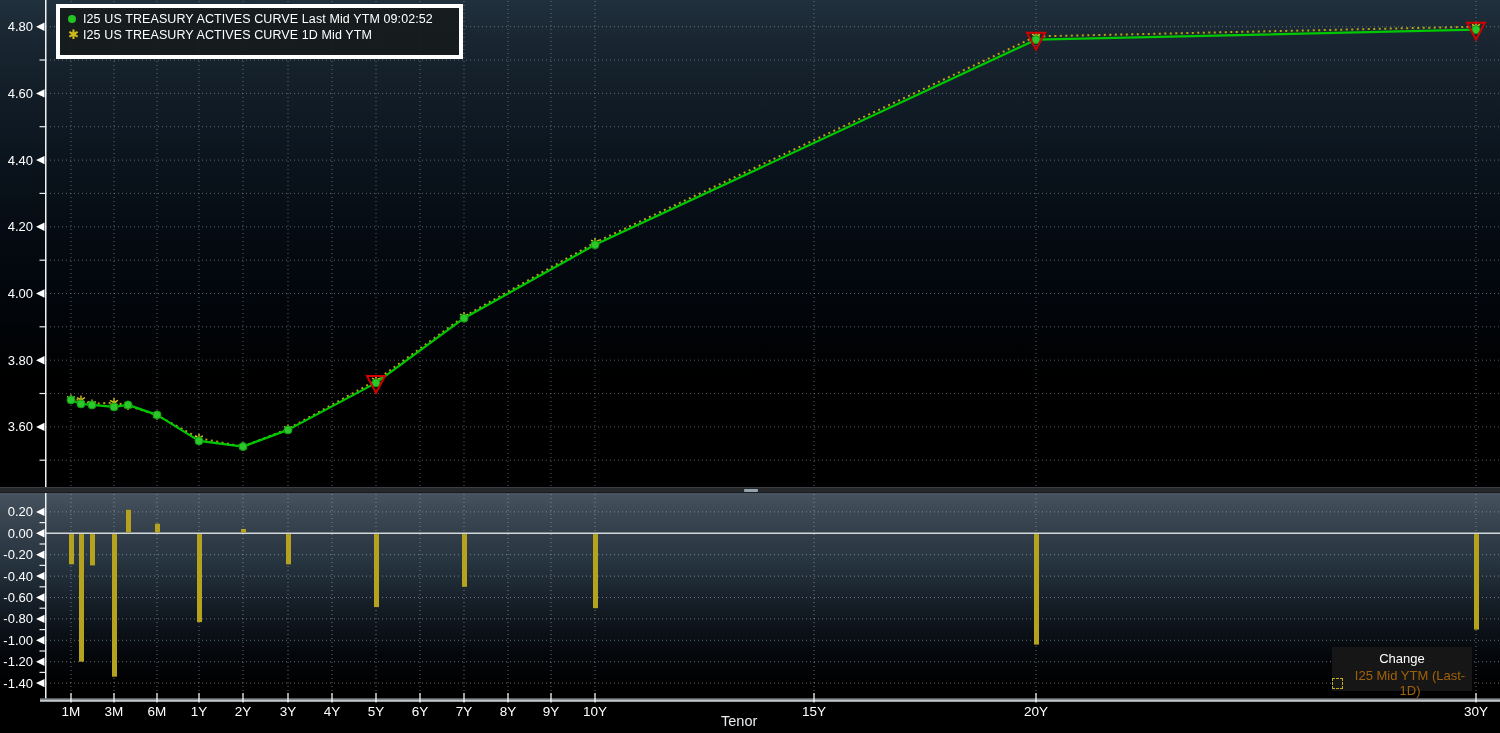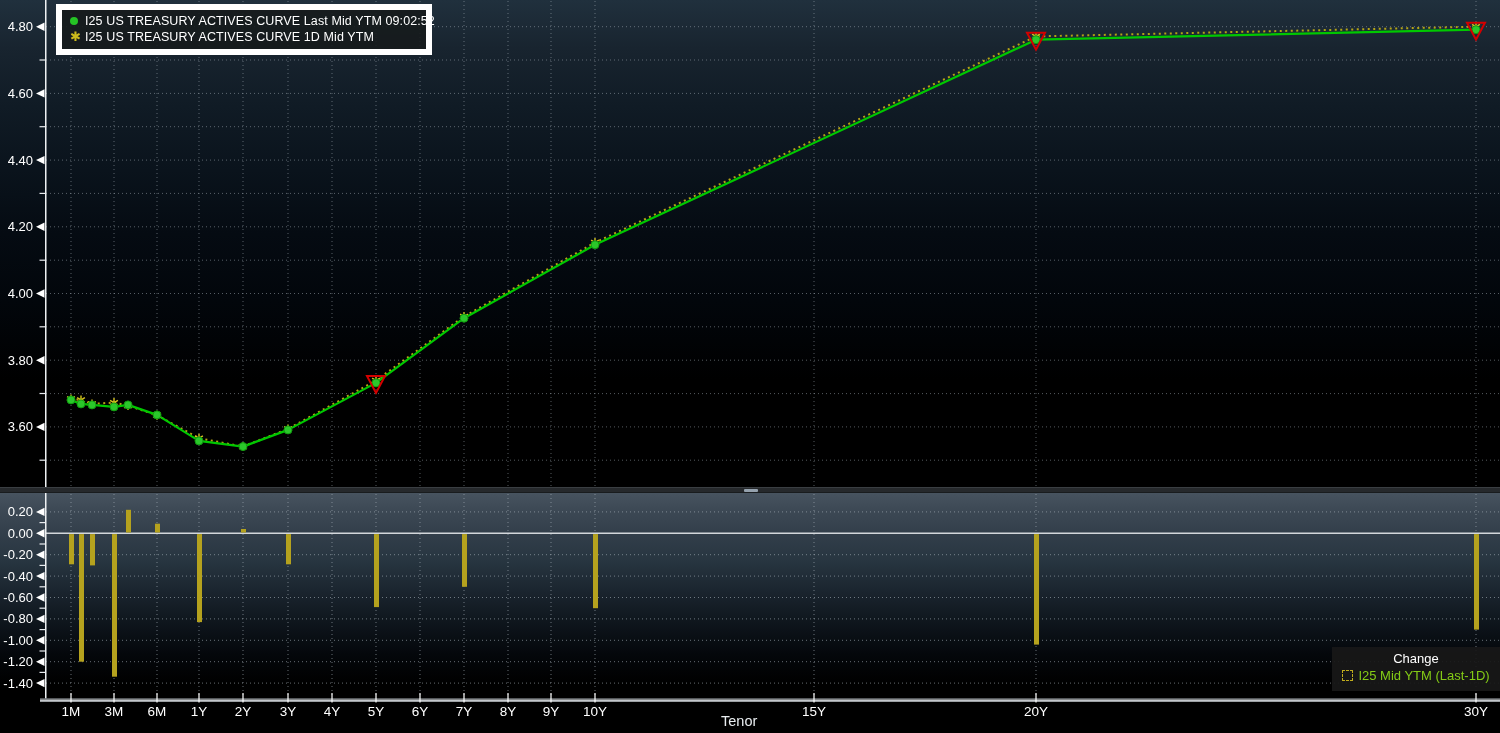--- a/index.html
+++ b/index.html
@@ -9,31 +9,31 @@
     background:linear-gradient(180deg,#20303d 0%,#18242f 10%,#101b25 22%,#0a131c 35%,#050b12 48%,#02060b 62%,#000 78%,#000 100%);}
   .divider{position:absolute;left:0;top:487px;width:1500px;height:6px;background:#26292c;
     border-top:1px solid #3a3e42;border-bottom:1px solid #191c1e;box-sizing:border-box;}
   .divider-handle{position:absolute;left:744px;top:1px;width:14px;height:3px;background:#95a2ae;border-radius:1px;}
   .bg-lower{position:absolute;left:0;top:493px;width:1500px;height:207px;
     background:linear-gradient(180deg,#47535f 0%,#3d4955 8%,#323e4a 20%,#273540 33%,#1a242e 48%,#0e151c 63%,#04070b 78%,#000 92%,#000 100%);}
   .bg-axis{position:absolute;left:0;top:700px;width:1500px;height:33px;background:#000;}
   svg#chart{position:absolute;left:0;top:0;z-index:5;}
   svg text{font-family:"Liberation Sans",sans-serif;font-size:13px;fill:#ffffff;}
   svg text.xlab{font-size:13.5px;}
-  .legend-main{position:absolute;left:56px;top:4px;width:376px;z-index:10;
-    background:rgba(22,27,28,0.9);border:6px solid #ffffff;padding:3px 8px 4px 8px;box-sizing:border-box;}
+  .legend-main{position:absolute;left:56px;top:4px;width:407px;z-index:10;
+    background:rgba(22,27,28,0.9);border:4px solid #ffffff;padding:3px 8px 12px 8px;box-sizing:border-box;}
   .lrow{display:flex;align-items:center;height:16px;white-space:nowrap;}
   .ltext{color:#fff;font-size:12.5px;letter-spacing:0.1px;}
   .dot{width:8px;height:8px;border-radius:50%;background:#25c425;margin-right:7px;flex:0 0 auto;}
   .ast{color:#cdbb1c;font-size:13px;margin-right:5px;width:10px;flex:0 0 auto;line-height:10px;}
   .ast::before{content:"\2731";}
-  .legend-change{position:absolute;left:1332px;top:647px;width:168px;height:44px;z-index:10;
+  .legend-change{position:absolute;left:1332px;top:647px;width:140px;height:44px;z-index:10;
     background:rgba(24,24,24,0.92);text-align:center;}
   .lc-title{color:#fff;font-size:13px;margin-top:4px;}
-  .lc-row{display:flex;align-items:center;justify-content:center;color:#84cc16;font-size:13px;margin-top:2px;}
+  .lc-row{display:flex;align-items:center;justify-content:center;color:#a16207;font-size:13px;margin-top:2px;}
   .dashed-box{width:9px;height:9px;border:1px dashed #c0ac1d;margin-right:5px;flex:0 0 auto;}
   .tenor-label{position:absolute;left:721px;top:713px;width:100px;z-index:10;
     color:#e9edf0;font-size:14.5px;}
 </style>
 </head>
 <body>
 
 <div class="screen">
   <div class="bg-main"></div>
   <div class="bg-lower"></div>

